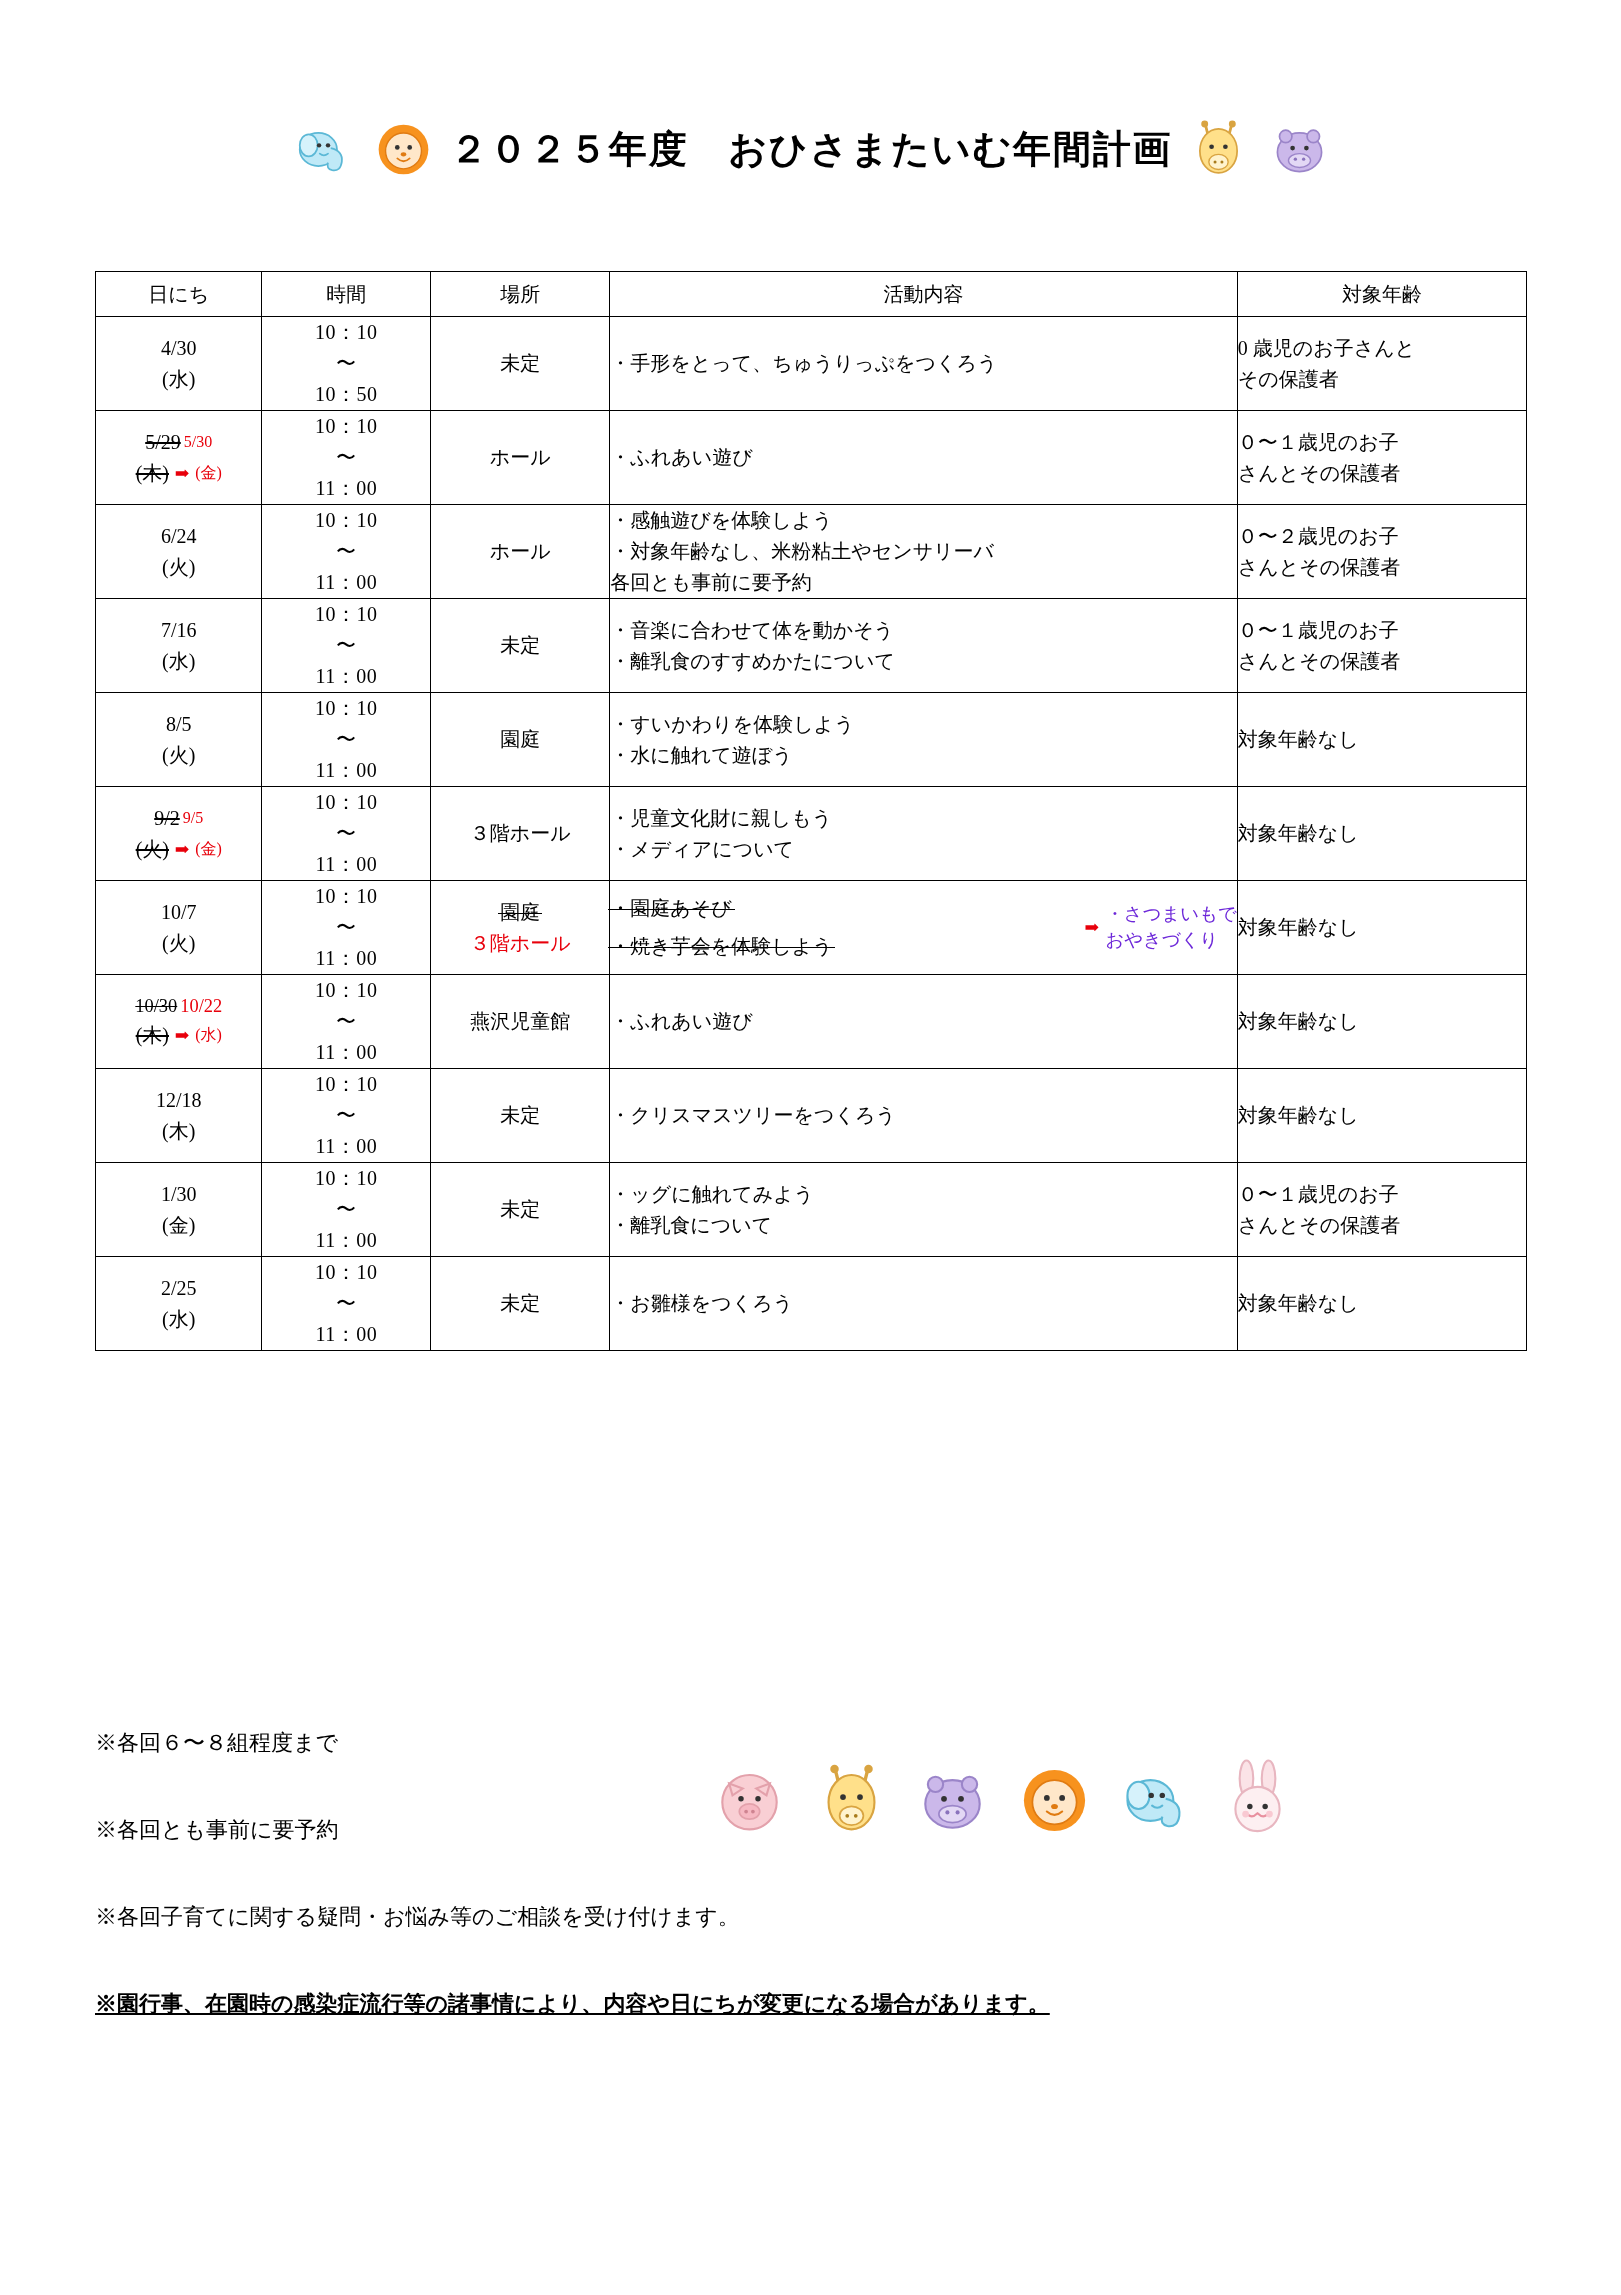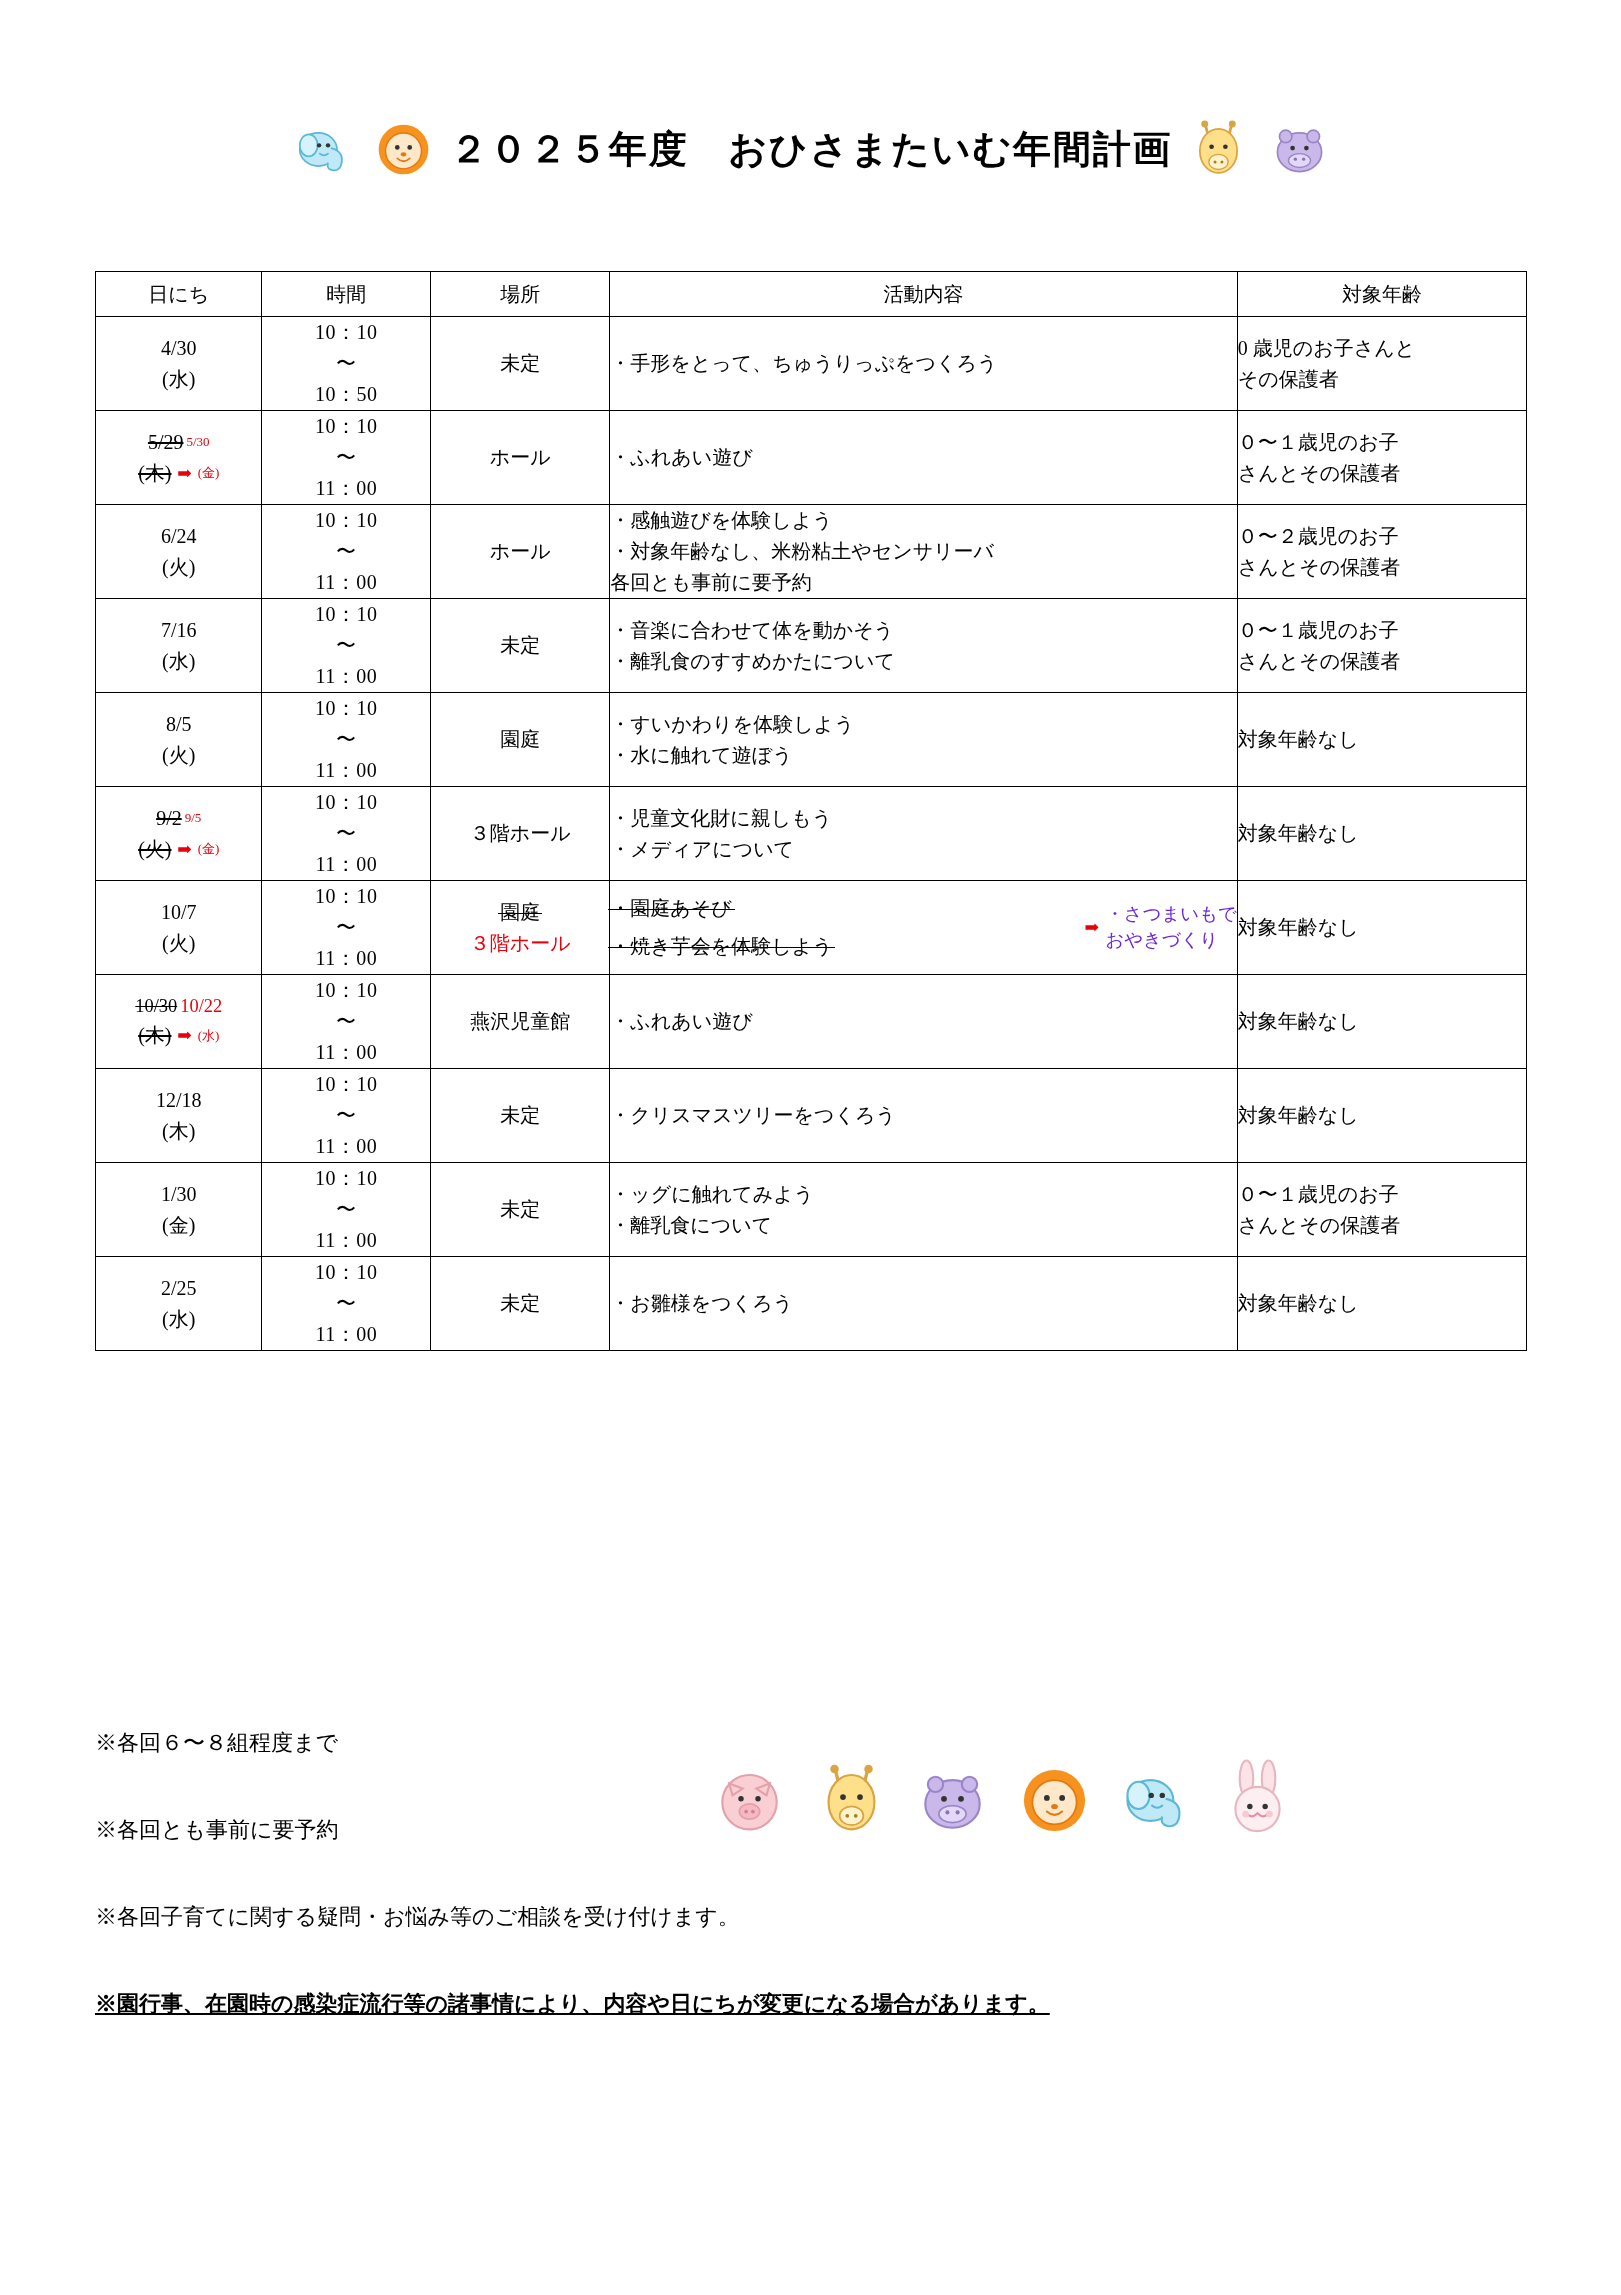--- a/index.html
+++ b/index.html
@@ -114,21 +114,21 @@
     vertical-align: middle;
   }
   .date-line { display: block; }
   .date-flex {
     display: flex;
     align-items: center;
     justify-content: center;
     gap: 3px;
     white-space: nowrap;
   }
-  .small-nudge { font-size: 13px; }
+  .small-nudge { font-size: 16px; }
 
   .act-strike-line {
     position: relative;
     display: inline-block;
   }
   .act-strike-line::after {
     content: "";
     position: absolute;
     left: -2.8px; right: -2.8px;
     top: 52%;

